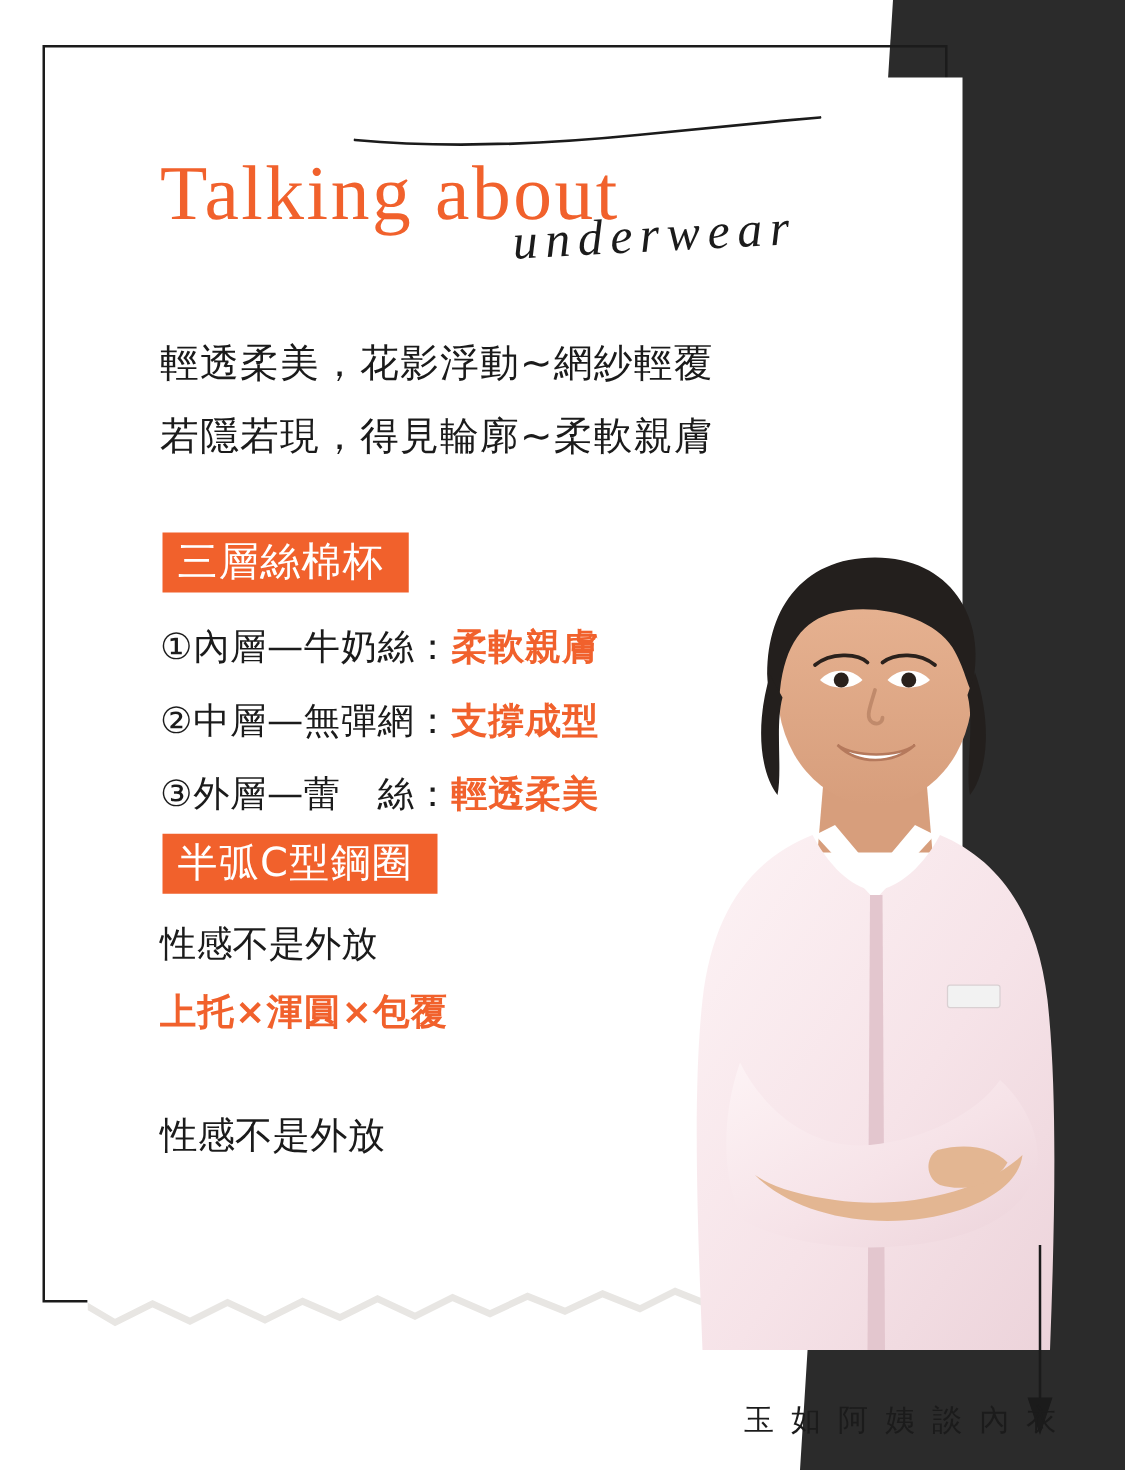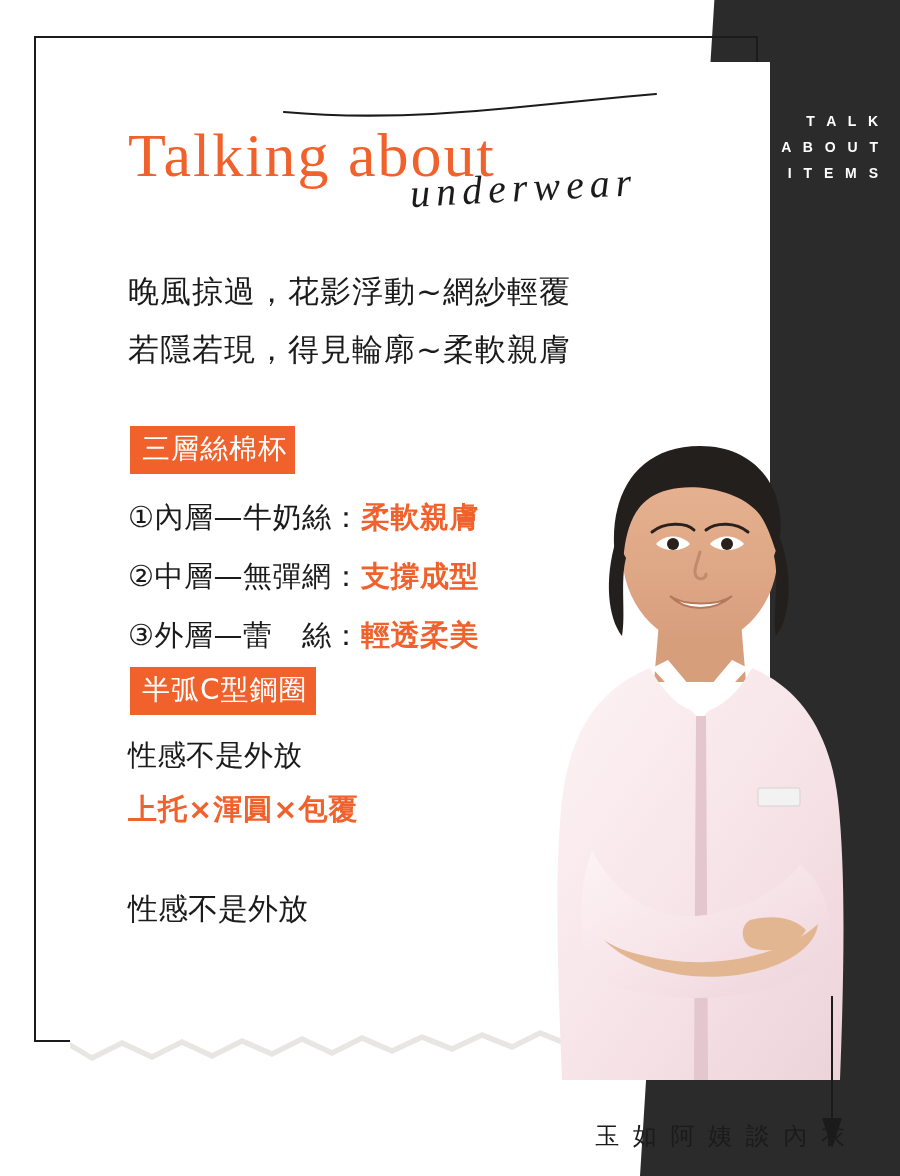--- a/index.html
+++ b/index.html
@@ -135,23 +135,23 @@
     color: #1b1b1b;
     font-size: 31px;
     line-height: 58px;
     letter-spacing: 1px;
   }
 
   .tag {
     display: inline-block;
     background: #f1612c;
     color: #ffffff;
-    font-size: 28px;
+    font-size: 32px;
     line-height: 40px;
-    padding: 3px 8px 5px 12px;
+    padding: 3px 20px 5px 12px;
     letter-spacing: 1px;
   }
   .tag-wrap-1 {
     position: absolute;
     left: 130px;
     top: 426px;
     z-index: 5;
   }
   .tag-wrap-2 {
     position: absolute;
@@ -231,45 +231,40 @@
   }
 </style>
 </head>
 <body>
 
 <div class="poster">
 
   <div class="dark-panel-slant"></div>
   <div class="dark-panel"></div>
 
-  <div class="side-label">
-    <div>T A L K</div>
-    <div>A B O U T</div>
-    <div>I T E M S</div>
-  </div>
 
   <div class="frame-line"></div>
 
   <div class="card"></div>
 
   <svg class="torn-edge" viewBox="0 0 700 70" preserveAspectRatio="none">
     <path d="M0,0 L700,0 L700,8 L672,16 L650,7 L620,18 L592,6 L560,20 L530,9 L500,22 L470,10 L442,24 L412,12 L382,26 L352,14 L322,28 L292,15 L262,30 L232,16 L202,31 L172,18 L142,33 L112,19 L82,34 L52,20 L22,35 L0,22 Z" fill="#ffffff"></path>
     <path d="M0,22 L22,35 L52,20 L82,34 L112,19 L142,33 L172,18 L202,31 L232,16 L262,30 L292,15 L322,28 L352,14 L382,26 L412,12 L442,24 L470,10 L500,22 L530,9 L560,20 L592,6 L620,18 L650,7 L672,16 L700,8 L700,14 L672,22 L650,13 L620,24 L592,12 L560,26 L530,15 L500,28 L470,16 L442,30 L412,18 L382,32 L352,20 L322,34 L292,21 L262,36 L232,22 L202,37 L172,24 L142,39 L112,25 L82,40 L52,26 L22,41 L0,28 Z" fill="#e8e6e3"></path>
   </svg>
 
   <div class="headline">
     <div class="headline-main">Talking about</div>
     <div class="headline-script">underwear</div>
   </div>
   <svg class="script-underline" viewBox="0 0 380 26">
     <path d="M4,20 C70,26 150,24 230,16 C290,10 330,6 376,2" stroke="#1b1b1b" stroke-width="2.2" fill="none" stroke-linecap="round"></path>
   </svg>
 
   <div class="poem cn">
-    <div>晚風掠過，花影浮動~網紗輕覆</div>
+    <div>輕透柔美，花影浮動~網紗輕覆</div>
     <div>若隱若現，得見輪廓~柔軟親膚</div>
   </div>
 
   <div class="tag-wrap-1">
     <span class="tag cn">三層絲棉杯</span>
   </div>
 
   <div class="layers cn">
     <div>
       <span>①</span><span>內層—牛奶絲：</span><span class="hl">柔軟親膚</span>

